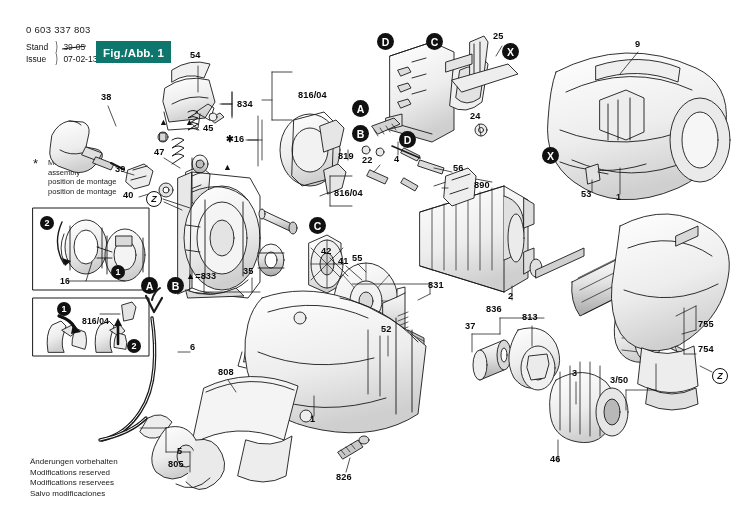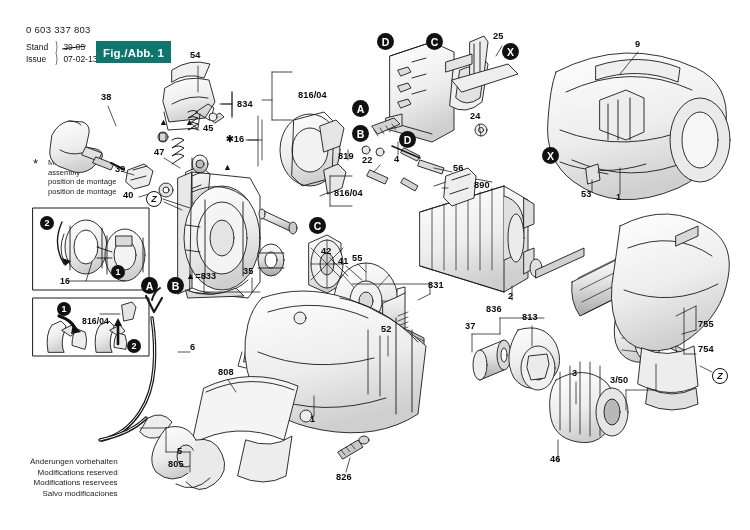--- a/index.html
+++ b/index.html
@@ -34,21 +34,21 @@
     padding:6px 7px 4px 7px;
     letter-spacing:.2px;
   }
 
   
   .legend{position:absolute;left:33px;top:158px;font-size:7.6px;line-height:9.6px;color:#1a1a1a;}
   .legend .star{position:absolute;left:0;top:1px;font-size:13px;line-height:10px;}
   .legend .ltext{margin-left:15px;}
 
   
-  .footer{position:absolute;left:30px;top:457px;font-size:8px;line-height:10.6px;color:#1a1a1a;text-align:right;}
+  .footer{position:absolute;left:30px;top:457px;font-size:8px;line-height:10.6px;color:#1a1a1a;}
 
   
   .cal{
     position:absolute;font-size:9.2px;font-weight:bold;color:#0a0a0a;
     white-space:nowrap;letter-spacing:.1px;
   }
   .cal.sm{font-size:8.6px;margin-left:8px;}
 
   
   .badge{

